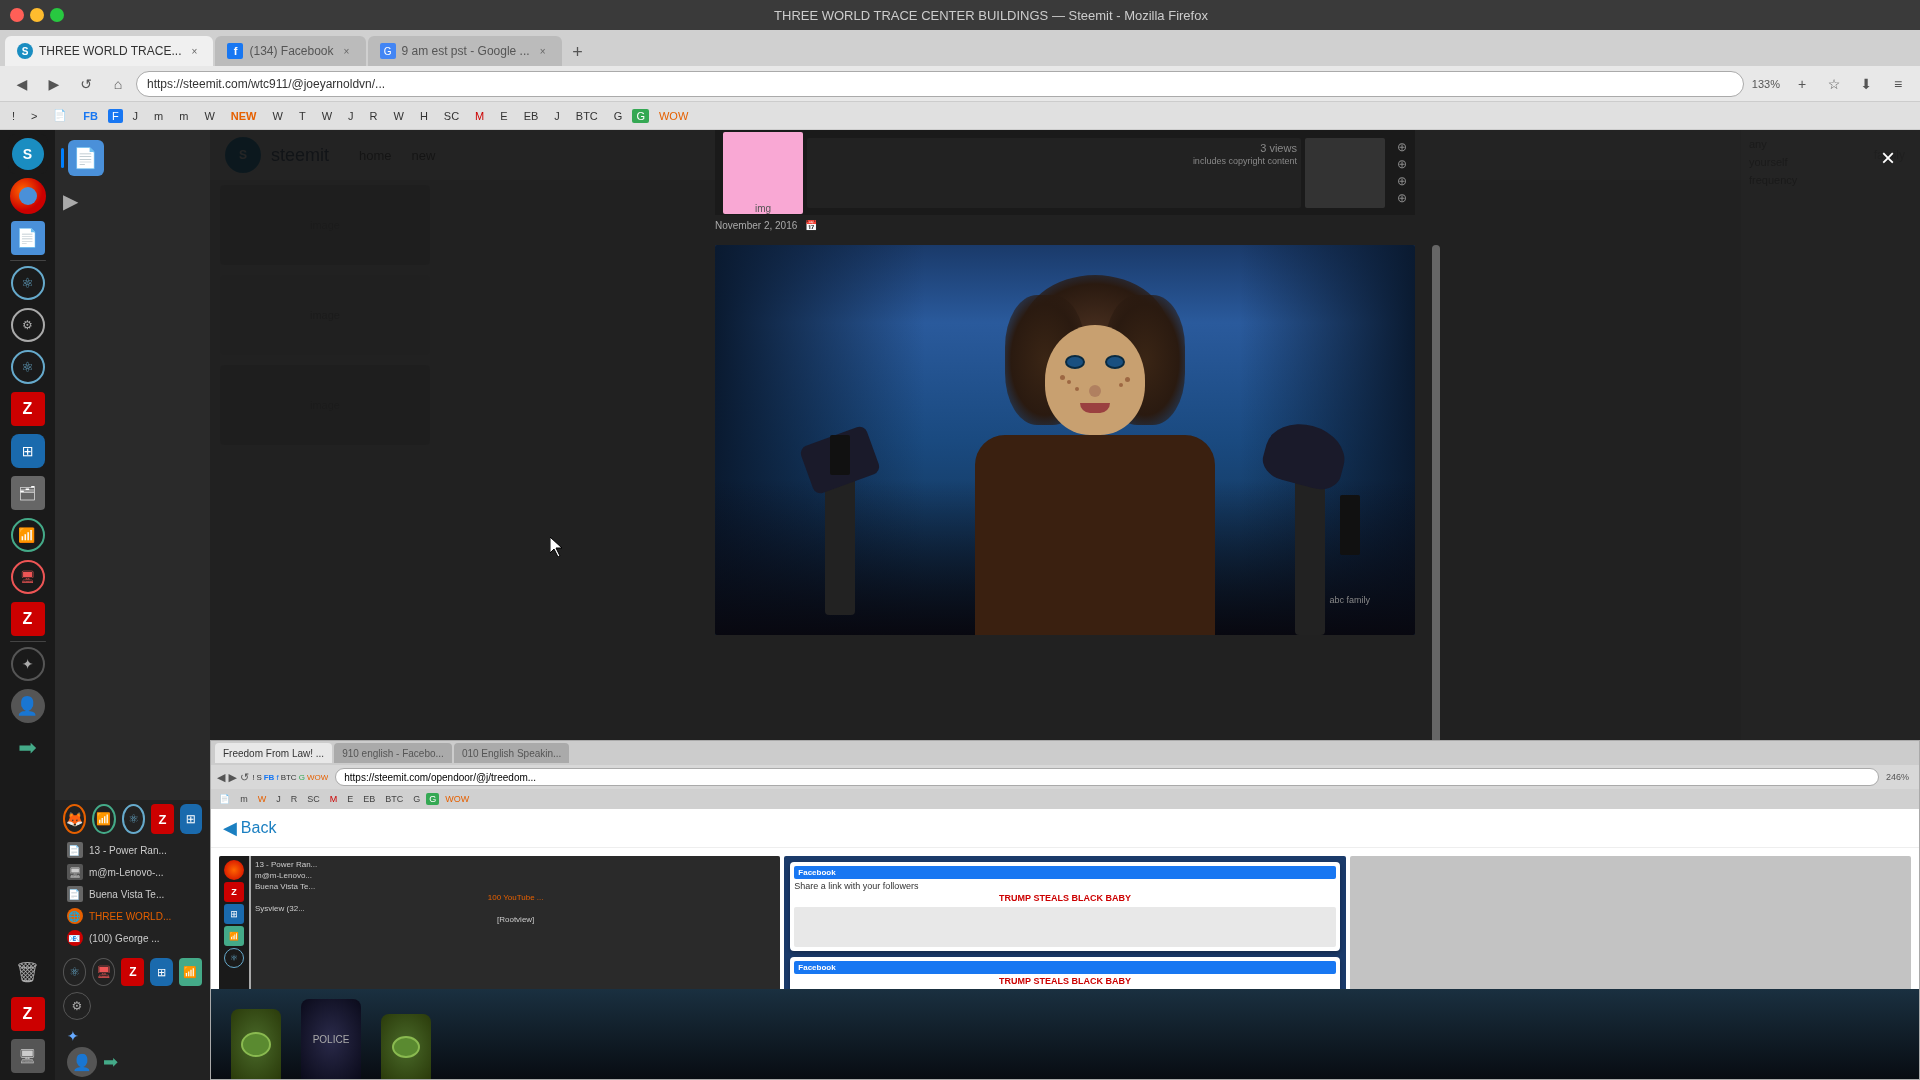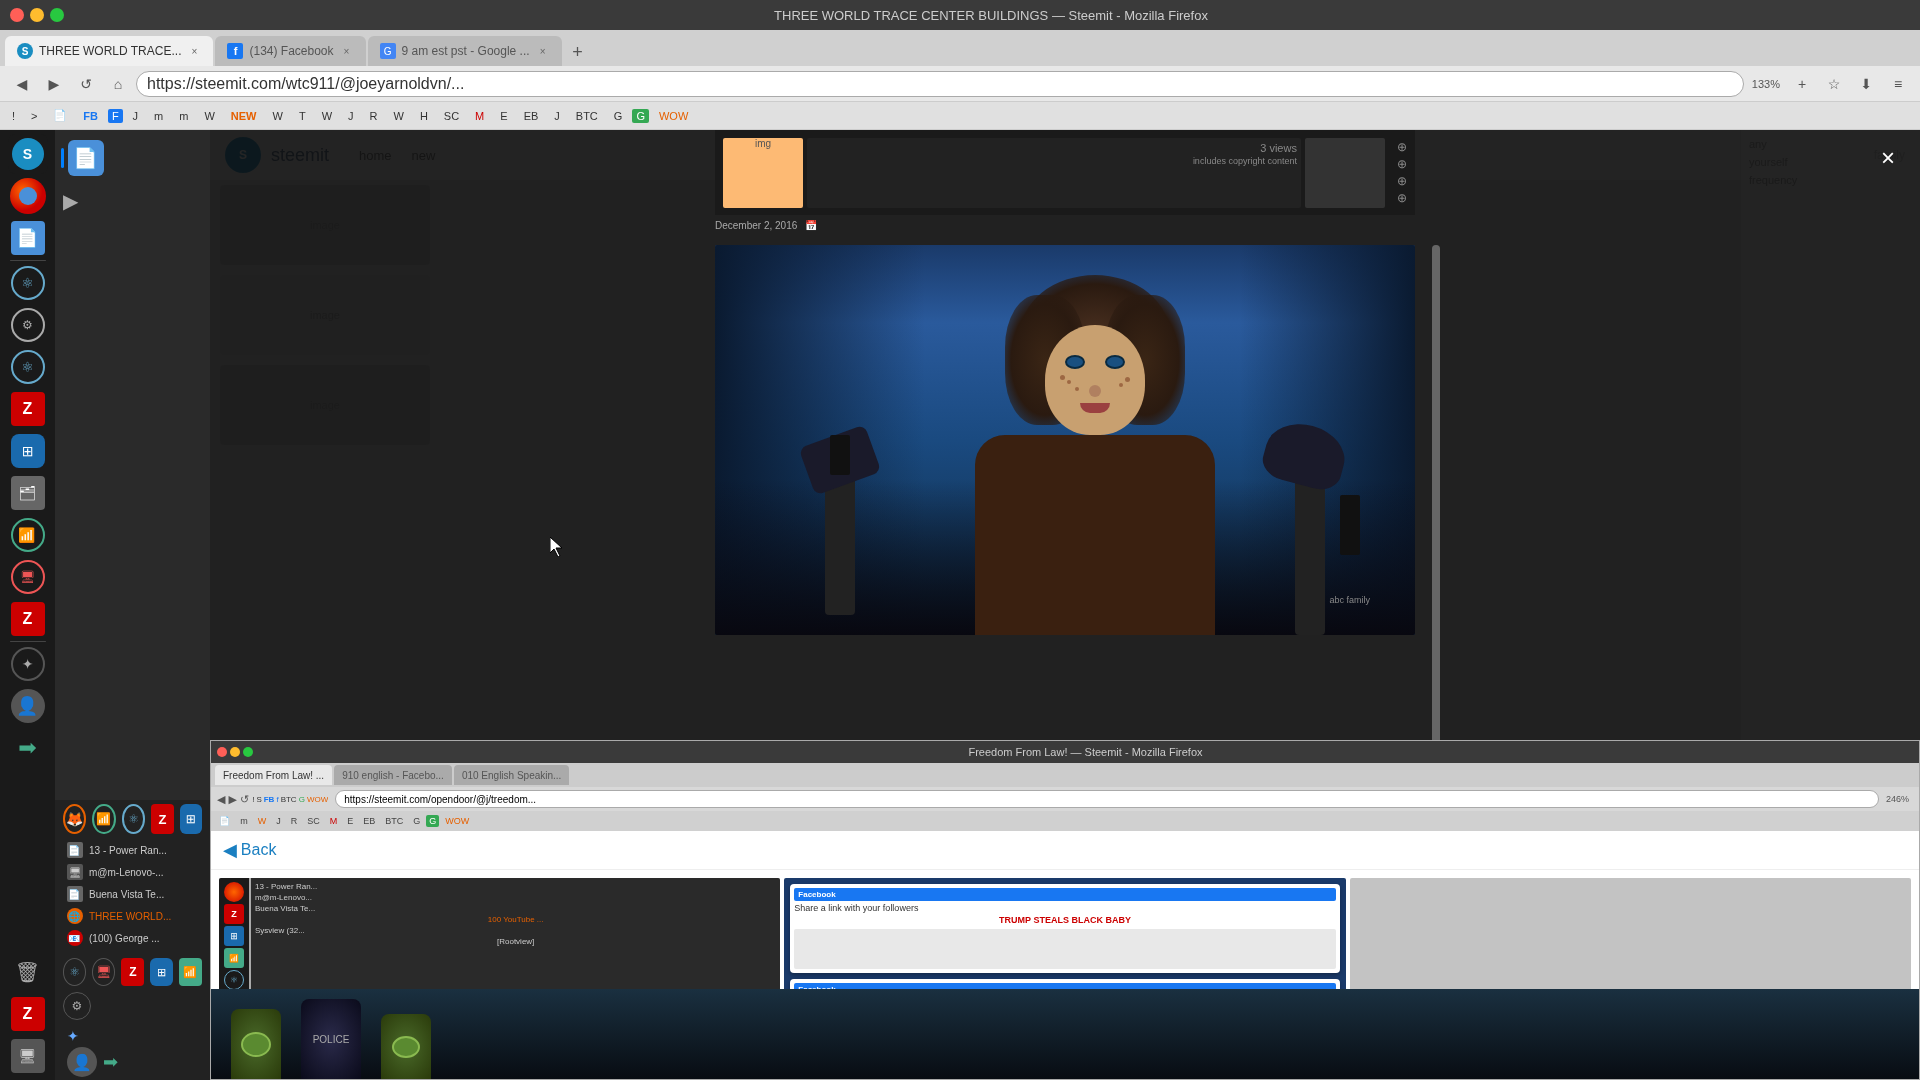--- a/index.html
+++ b/index.html
@@ -178,21 +178,21 @@
       align-items: center;
       gap: 3px;
     }
 
     .url-bar {
       flex: 1;
       height: 26px;
       border: 1px solid #aaa;
       border-radius: 13px;
       padding: 0 10px;
-      font-size: 16px;
+      font-size: 12px;
       background: white;
       color: #333;
     }
 
     
     .content-area {
       flex: 1;
       display: flex;
       overflow: hidden;
       position: relative;
@@ -752,38 +752,38 @@
       <div style="position:absolute;top:0;right:0;width:180px;height:100%;background:#f0f0f0;border-left:1px solid #ddd;padding:8px;opacity:0.6;">
         <div style="font-size:11px;color:#888;margin-bottom:6px;">any</div>
         <div style="font-size:11px;color:#888;margin-bottom:6px;">yourself</div>
         <div style="font-size:11px;color:#888;">frequency</div>
       </div>
 
       <div class="image-popup">
         <button class="popup-close">×</button>
 
         <div style="position:absolute;top:0;left:50%;transform:translateX(-50%);width:700px;height:85px;background:#1a1a1a;display:flex;align-items:center;gap:4px;padding:4px 8px;">
-          <div style="width:80px;height:70px;background:#fdba74;border-radius:2px;display:flex;align-items:flex-start;justify-content:center;">
+          <div style="width:80px;height:82px;background:#f9a8d4;border-radius:2px;display:flex;align-items:flex-end;justify-content:center;">
             <span style="color:#555;font-size:10px;">img</span>
           </div>
           <div style="flex:1;background:#222;height:70px;border-radius:2px;display:flex;flex-direction:column;align-items:flex-end;padding:4px;gap:2px;">
             <div style="font-size:11px;color:#888;">3 views</div>
             <div style="font-size:9px;color:#888;">includes copyright content</div>
           </div>
           <div style="width:80px;height:70px;background:#333;border-radius:2px;"></div>
           <div style="display:flex;flex-direction:column;gap:3px;margin-left:8px;">
             <span style="color:#888;font-size:12px;">⊕</span>
             <span style="color:#888;font-size:12px;">⊕</span>
             <span style="color:#888;font-size:12px;">⊕</span>
             <span style="color:#888;font-size:12px;">⊕</span>
           </div>
         </div>
 
         <div style="position:absolute;top:90px;left:50%;transform:translateX(-50%);width:700px;display:flex;align-items:center;gap:8px;">
-          <span style="color:#aaa;font-size:10px;">December 2, 2016</span>
+          <span style="color:#aaa;font-size:10px;">November 2, 2016</span>
           <span style="font-size:10px;color:#888;">📅</span>
         </div>
 
         <div style="position:absolute;top:115px;left:50%;transform:translateX(-50%);width:700px;height:390px;overflow:hidden;border-radius:2px;">
 
           <div style="width:100%;height:100%;background:linear-gradient(180deg, #1a3a6a 0%, #2a5a9c 20%, #1a4a80 50%, #0d2840 100%);position:relative;">
 
             <div style="position:absolute;top:0;left:0;width:30%;height:100%;background:linear-gradient(to right, #0a1a30, transparent);"></div>
             <div style="position:absolute;top:0;right:0;width:25%;height:100%;background:linear-gradient(to left, #0a1a30, transparent);"></div>
             <div style="position:absolute;bottom:0;left:0;right:0;height:40%;background:linear-gradient(to top, #080810, transparent);"></div>
@@ -831,28 +831,20 @@
             </div>
           </div>
         </div>
 
         <div style="position:absolute;right:calc(50% - 375px);top:115px;bottom:0;width:8px;background:#333;border-radius:4px;">
           <div style="position:absolute;top:0;height:60%;background:#666;border-radius:4px;width:100%;"></div>
         </div>
 
         <div class="inner-browser">
 
-          <div class="inner-title-bar">
-            <div class="inner-dots-area">
-              <div class="inner-dot" style="background:#ff5f57;"></div>
-              <div class="inner-dot" style="background:#febc2e;"></div>
-              <div class="inner-dot" style="background:#28c840;"></div>
-            </div>
-            <div class="inner-title">Freedom From Law! — Steemit - Mozilla Firefox</div>
-          </div>
 
           <div class="inner-tabs">
             <div class="inner-tab active">
               <span>Freedom From Law! ...</span>
             </div>
             <div class="inner-tab inactive">
               <span>910 english - Facebo...</span>
             </div>
             <div class="inner-tab inactive">
               <span>010 English Speakin...</span>

